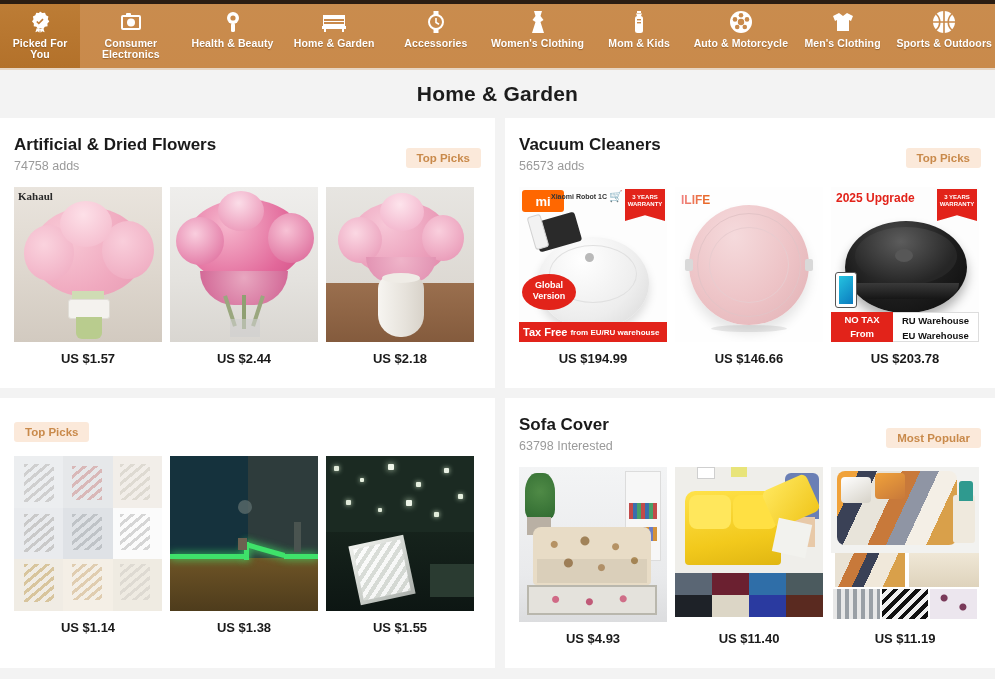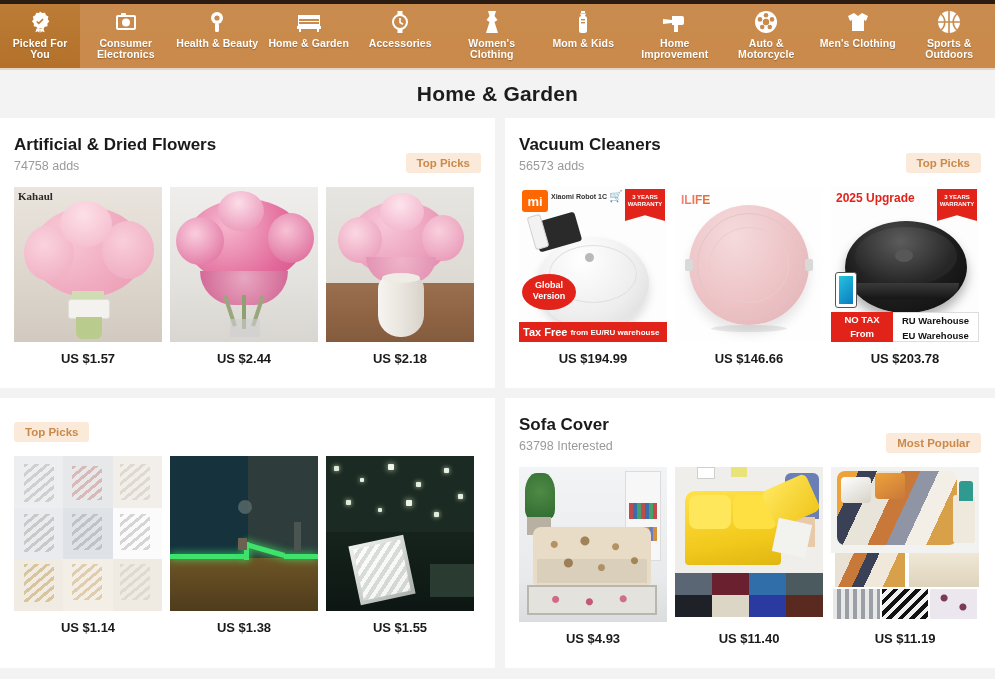--- a/index.html
+++ b/index.html
@@ -92,21 +92,21 @@
     background: #f3f3f3;
   }
   .category-card {
     background: #ffffff;
     padding: 16px 14px 0 14px;
     position: relative;
     overflow: hidden;
   }
   .card-head {
     display: flex;
-    align-items: flex-end;
+    align-items: center;
     justify-content: space-between;
   }
   .card-titles { display:flex; flex-direction: column; }
   .card-title {
     font-size: 17px;
     font-weight: 700;
     color: #1a1a1a;
     line-height: 22px;
   }
   .card-sub {
@@ -158,21 +158,21 @@
     font-size: 11px; color:#2a2a2a; z-index:5;font-weight:bold;
   }
 
   
   .flw-bg{position:absolute;inset:0;}
   .bouquet{position:absolute;border-radius:50%;}
   .stemband{position:absolute;background:#f4f2ee;border:1px solid #e0ddd6;}
 
   
   .mi-logo{
-    position:absolute;left:3px;top:3px;width:26px;height:22px;
+    position:absolute;left:3px;top:3px;width:42px;height:22px;
     background:#ff6700;border-radius:3px;color:#fff;
     font-size:13px;font-weight:700;display:flex;align-items:center;justify-content:center;z-index:6;
   }
   .mi-title{position:absolute;left:32px;top:6px;font-size:7px;font-weight:700;color:#333;z-index:6;white-space:nowrap;}
   .warranty{
     position:absolute;right:2px;top:2px;width:40px;height:32px;background:#e2231a;color:#fff;
     clip-path: polygon(0 0,100% 0,100% 100%,50% 82%,0 100%);
     font-size:6px;font-weight:700;text-align:center;line-height:7px;padding-top:5px;z-index:6;
   }
   .cart-ic{position:absolute;right:44px;top:3px;color:#e2231a;font-size:11px;z-index:6;}
@@ -282,30 +282,20 @@
           <path fill="#fff" d="M8 1h4v2H8z"></path>
           <path fill="#fff" d="M7 3.5h6l-1 2.5H8z"></path>
           <rect x="6" y="6" width="8" height="17" rx="2.5" fill="#fff"></rect>
           <rect x="8" y="9" width="4" height="1.4" fill="#c98a4b"></rect>
           <rect x="8" y="12" width="4" height="1.4" fill="#c98a4b"></rect>
         </svg>
     </span>
     <span class="nav-label">Mom &amp; Kids</span>
   </div>
 
-  <div class="nav-item">
-    <span class="nav-icon">
-      <svg width="26" height="22" viewBox="0 0 26 22">
-          <path fill="#fff" d="M10 5h10a2 2 0 012 2v5a2 2 0 01-2 2h-4v6h-4v-6h-2z"></path>
-          <path fill="#fff" d="M1 8l9 1v3l-9 1z"></path>
-          <rect x="12" y="14" width="4" height="7" fill="#fff"></rect>
-        </svg>
-    </span>
-    <span class="nav-label">Home Improvement</span>
-  </div>
 
 
   <div class="nav-item">
     <span class="nav-icon">
       <svg width="24" height="24" viewBox="0 0 24 24">
           <circle cx="12" cy="12" r="11" fill="#fff"></circle>
           <circle cx="12" cy="12" r="3.2" fill="#c98a4b"></circle>
           <circle cx="12" cy="5.2" r="2.3" fill="#c98a4b"></circle>
           <circle cx="18" cy="9.4" r="2.3" fill="#c98a4b"></circle>
           <circle cx="15.8" cy="17" r="2.3" fill="#c98a4b"></circle>

